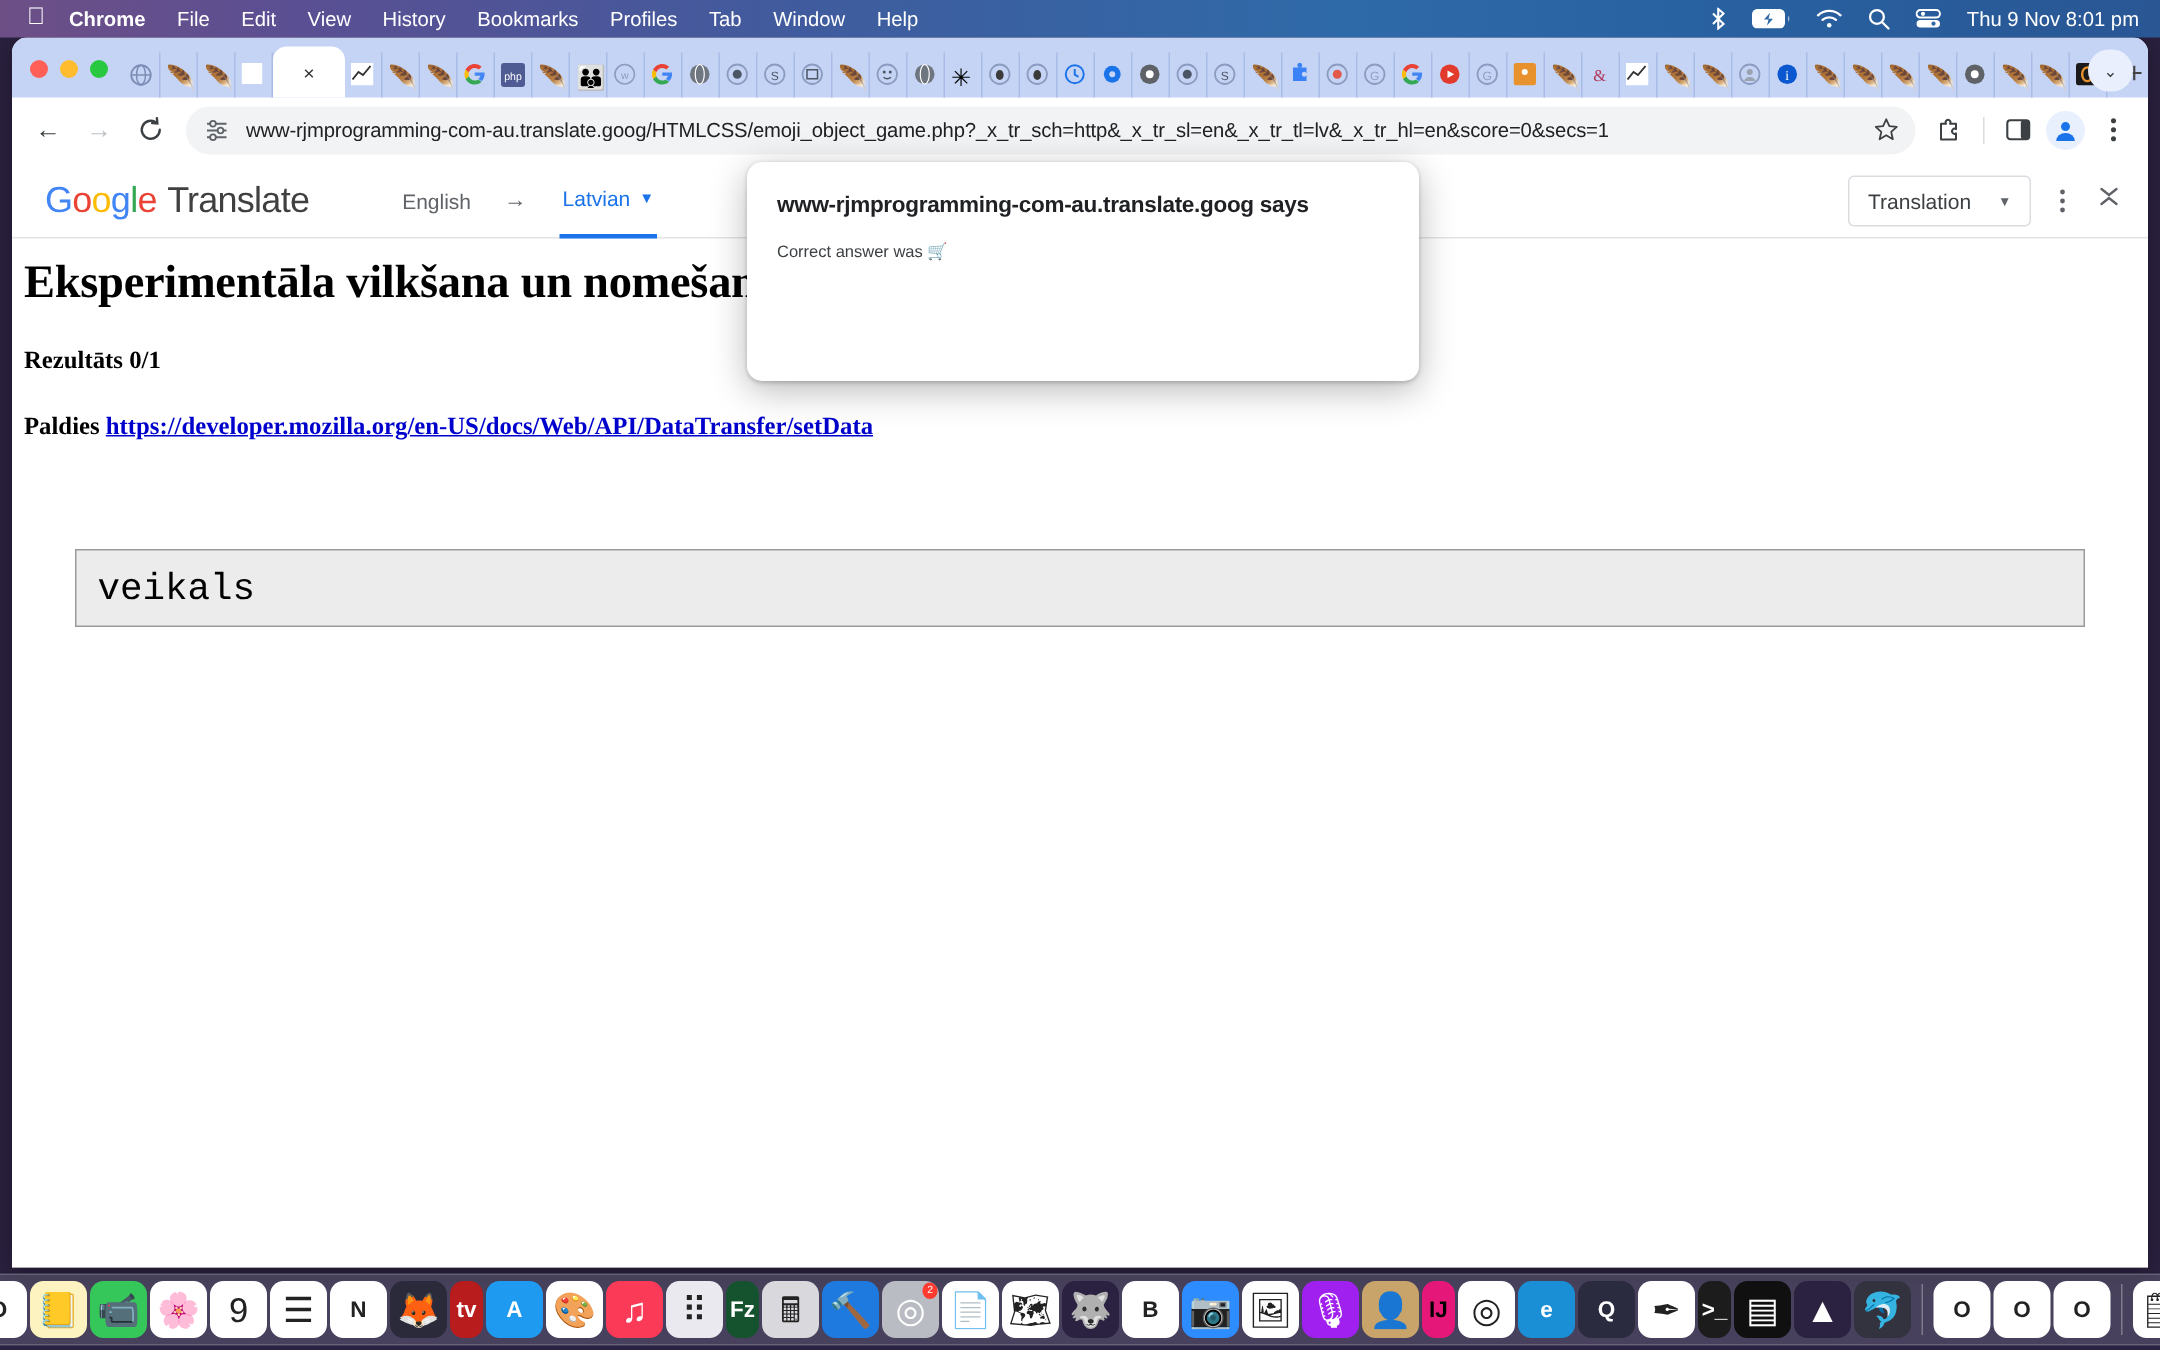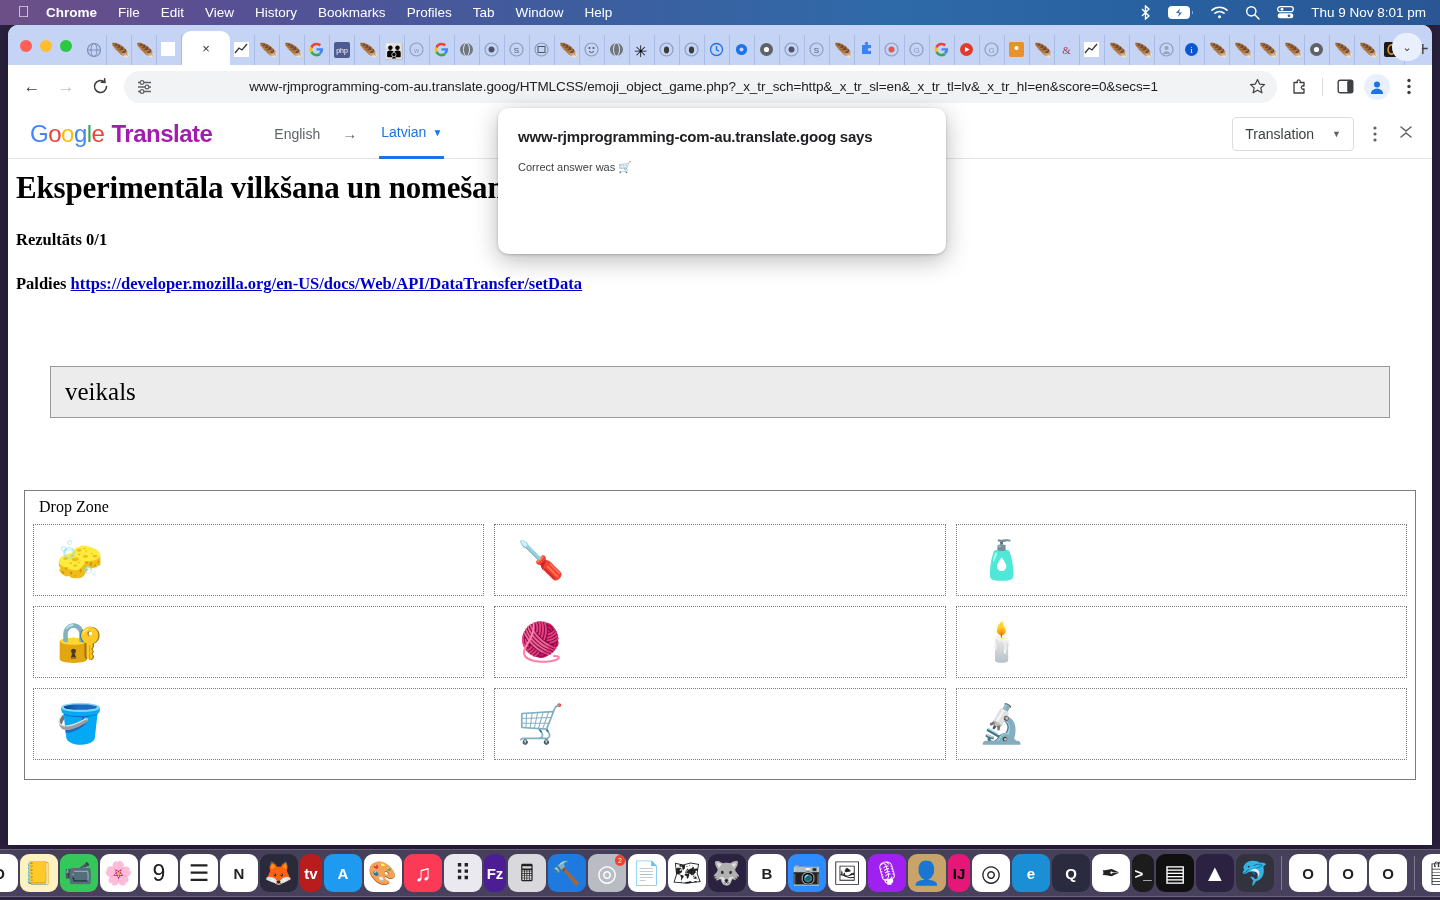--- a/index.html
+++ b/index.html
@@ -99,21 +99,20 @@
     color: #3c4043; font-size: 17px;
     flex: 0 0 32px;
   }
   .navbtn.disabled { color: #bdc1c6; }
   #omnibox {
     flex: 1; height: 32px; margin: 0 6px;
     background: #f1f3f4; border-radius: 16px;
     display: flex; align-items: center;
     padding: 0 6px 0 12px;
     min-width: 0;
-    text-align: center;
   }
   #omnibox .siteicon { flex: 0 0 18px; margin-right: 10px; display: flex; align-items: center; }
   #omnibox .urltext {
     flex: 1; font-size: 13.5px; color: #202124;
     white-space: nowrap; overflow: hidden; text-overflow: clip;
     letter-spacing: -.1px;
   }
   #omnibox .star { flex: 0 0 28px; display: flex; align-items: center; justify-content: center; }
   .tbicon {
     width: 30px; height: 30px; display: flex; align-items: center; justify-content: center;
@@ -129,21 +128,21 @@
   #gtbar {
     height: 50px; background: #ffffff;
     display: flex; align-items: center;
     padding: 0 16px 0 22px;
     border-bottom: 1px solid #e3e3e3;
     position: relative; z-index: 20;
   }
   .glogo { font-size: 24px; letter-spacing: -.5px; font-family: "Liberation Sans", sans-serif; }
   .glogo .b { color: #4285f4; } .glogo .r { color: #ea4335; }
   .glogo .y { color: #fbbc05; } .glogo .g { color: #34a853; }
-  .glogo .word { color: #a21caf; font-weight: 700; margin-left: 7px; }
+  .glogo .word { color: #404040; font-weight: 400; margin-left: 7px; }
   .langs { display: flex; align-items: center; margin-left: 62px; gap: 22px; height: 50px; }
   .lang {
     font-size: 14px; color: #5f6368; height: 50px;
     display: flex; align-items: center;
   }
   .lang.active {
     color: #1a73e8; border-bottom: 3px solid #1a73e8;
     padding: 0 2px;
   }
   .lang .caret { font-size: 10px; margin-left: 6px; }
@@ -177,21 +176,21 @@
   }
   .para a { color: #0000cc; text-decoration: underline; }
   .wordbox {
     margin: 72px 34px 0 34px;
     height: 52px;
     background: #ececec;
     border: 1px solid #9a9a9a;
     display: flex; align-items: center;
     padding-left: 14px;
     font-size: 25px; color: #000;
-    font-family: Liberation Serif, serif;
+    font-family: Liberation Mono, monospace;
   }
   #dropzone {
     margin: 72px 8px 0 8px;
     border: 1px solid #7b7b7b;
     padding: 6px 8px 12px 8px;
     height: 290px;
   }
   #dropzone .dzlabel { font-size: 16px; color: #000; margin: 1px 0 8px 6px; }
   .grid { display: grid; grid-template-columns: repeat(3, 1fr); gap: 10px 10px; }
   .cell {
@@ -680,34 +679,20 @@
   <div id="page">
     <div id="content">
       <h1 id="title">Eksperimentāla vilkšana un nomešana</h1>
       <p class="para">Rezultāts 0/1</p>
       <p class="para">
         <span>Paldies </span><a href="#">https://developer.mozilla.org/en-US/docs/Web/API/DataTransfer/setData</a>
       </p>
 
       <div class="wordbox">veikals</div>
 
-      <div id="dropzone">
-        <div class="dzlabel">Drop Zone</div>
-        <div class="grid">
-          <div class="cell">🧽</div>
-          <div class="cell">🪛</div>
-          <div class="cell">🧴</div>
-          <div class="cell">🔐</div>
-          <div class="cell">🧶</div>
-          <div class="cell">🕯️</div>
-          <div class="cell">🪣</div>
-          <div class="cell">🛒</div>
-          <div class="cell">🔬</div>
-        </div>
-      </div>
     </div>
   </div>
 </div>
 
 <div id="dialog">
   <div class="dtitle">www-rjmprogramming-com-au.translate.goog says</div>
   <div class="dmsg">Correct answer was 🛒</div>
 </div>
 
 <div id="dock">
@@ -743,21 +728,21 @@
     </div>
     <div class="dockicon" style="background: rgb(255, 255, 255); color: rgb(34, 34, 34);">
       <span>🎨</span>
     </div>
     <div class="dockicon" style="background: rgb(251, 58, 88); color: rgb(255, 255, 255);">
       <span>♫</span>
     </div>
     <div class="dockicon" style="background: rgb(233, 233, 239); color: rgb(34, 34, 34);">
       <span>⠿</span>
     </div>
-    <div class="dockicon small" style="background: #4c1d95; color: rgb(255, 255, 255);">
+    <div class="dockicon small" style="background: #14532d; color: rgb(255, 255, 255);">
       <span style="font-size: 15px; font-weight: bold;">Fz</span>
     </div>
     <div class="dockicon" style="background: rgb(217, 217, 221); color: rgb(34, 34, 34);">
       <span>🖩</span>
     </div>
     <div class="dockicon" style="background: rgb(31, 122, 224); color: rgb(255, 255, 255);">
       <span>🔨</span>
     </div>
     <div class="dockicon" style="background: rgb(185, 188, 195); color: rgb(255, 255, 255);">
       <span>◎</span>

